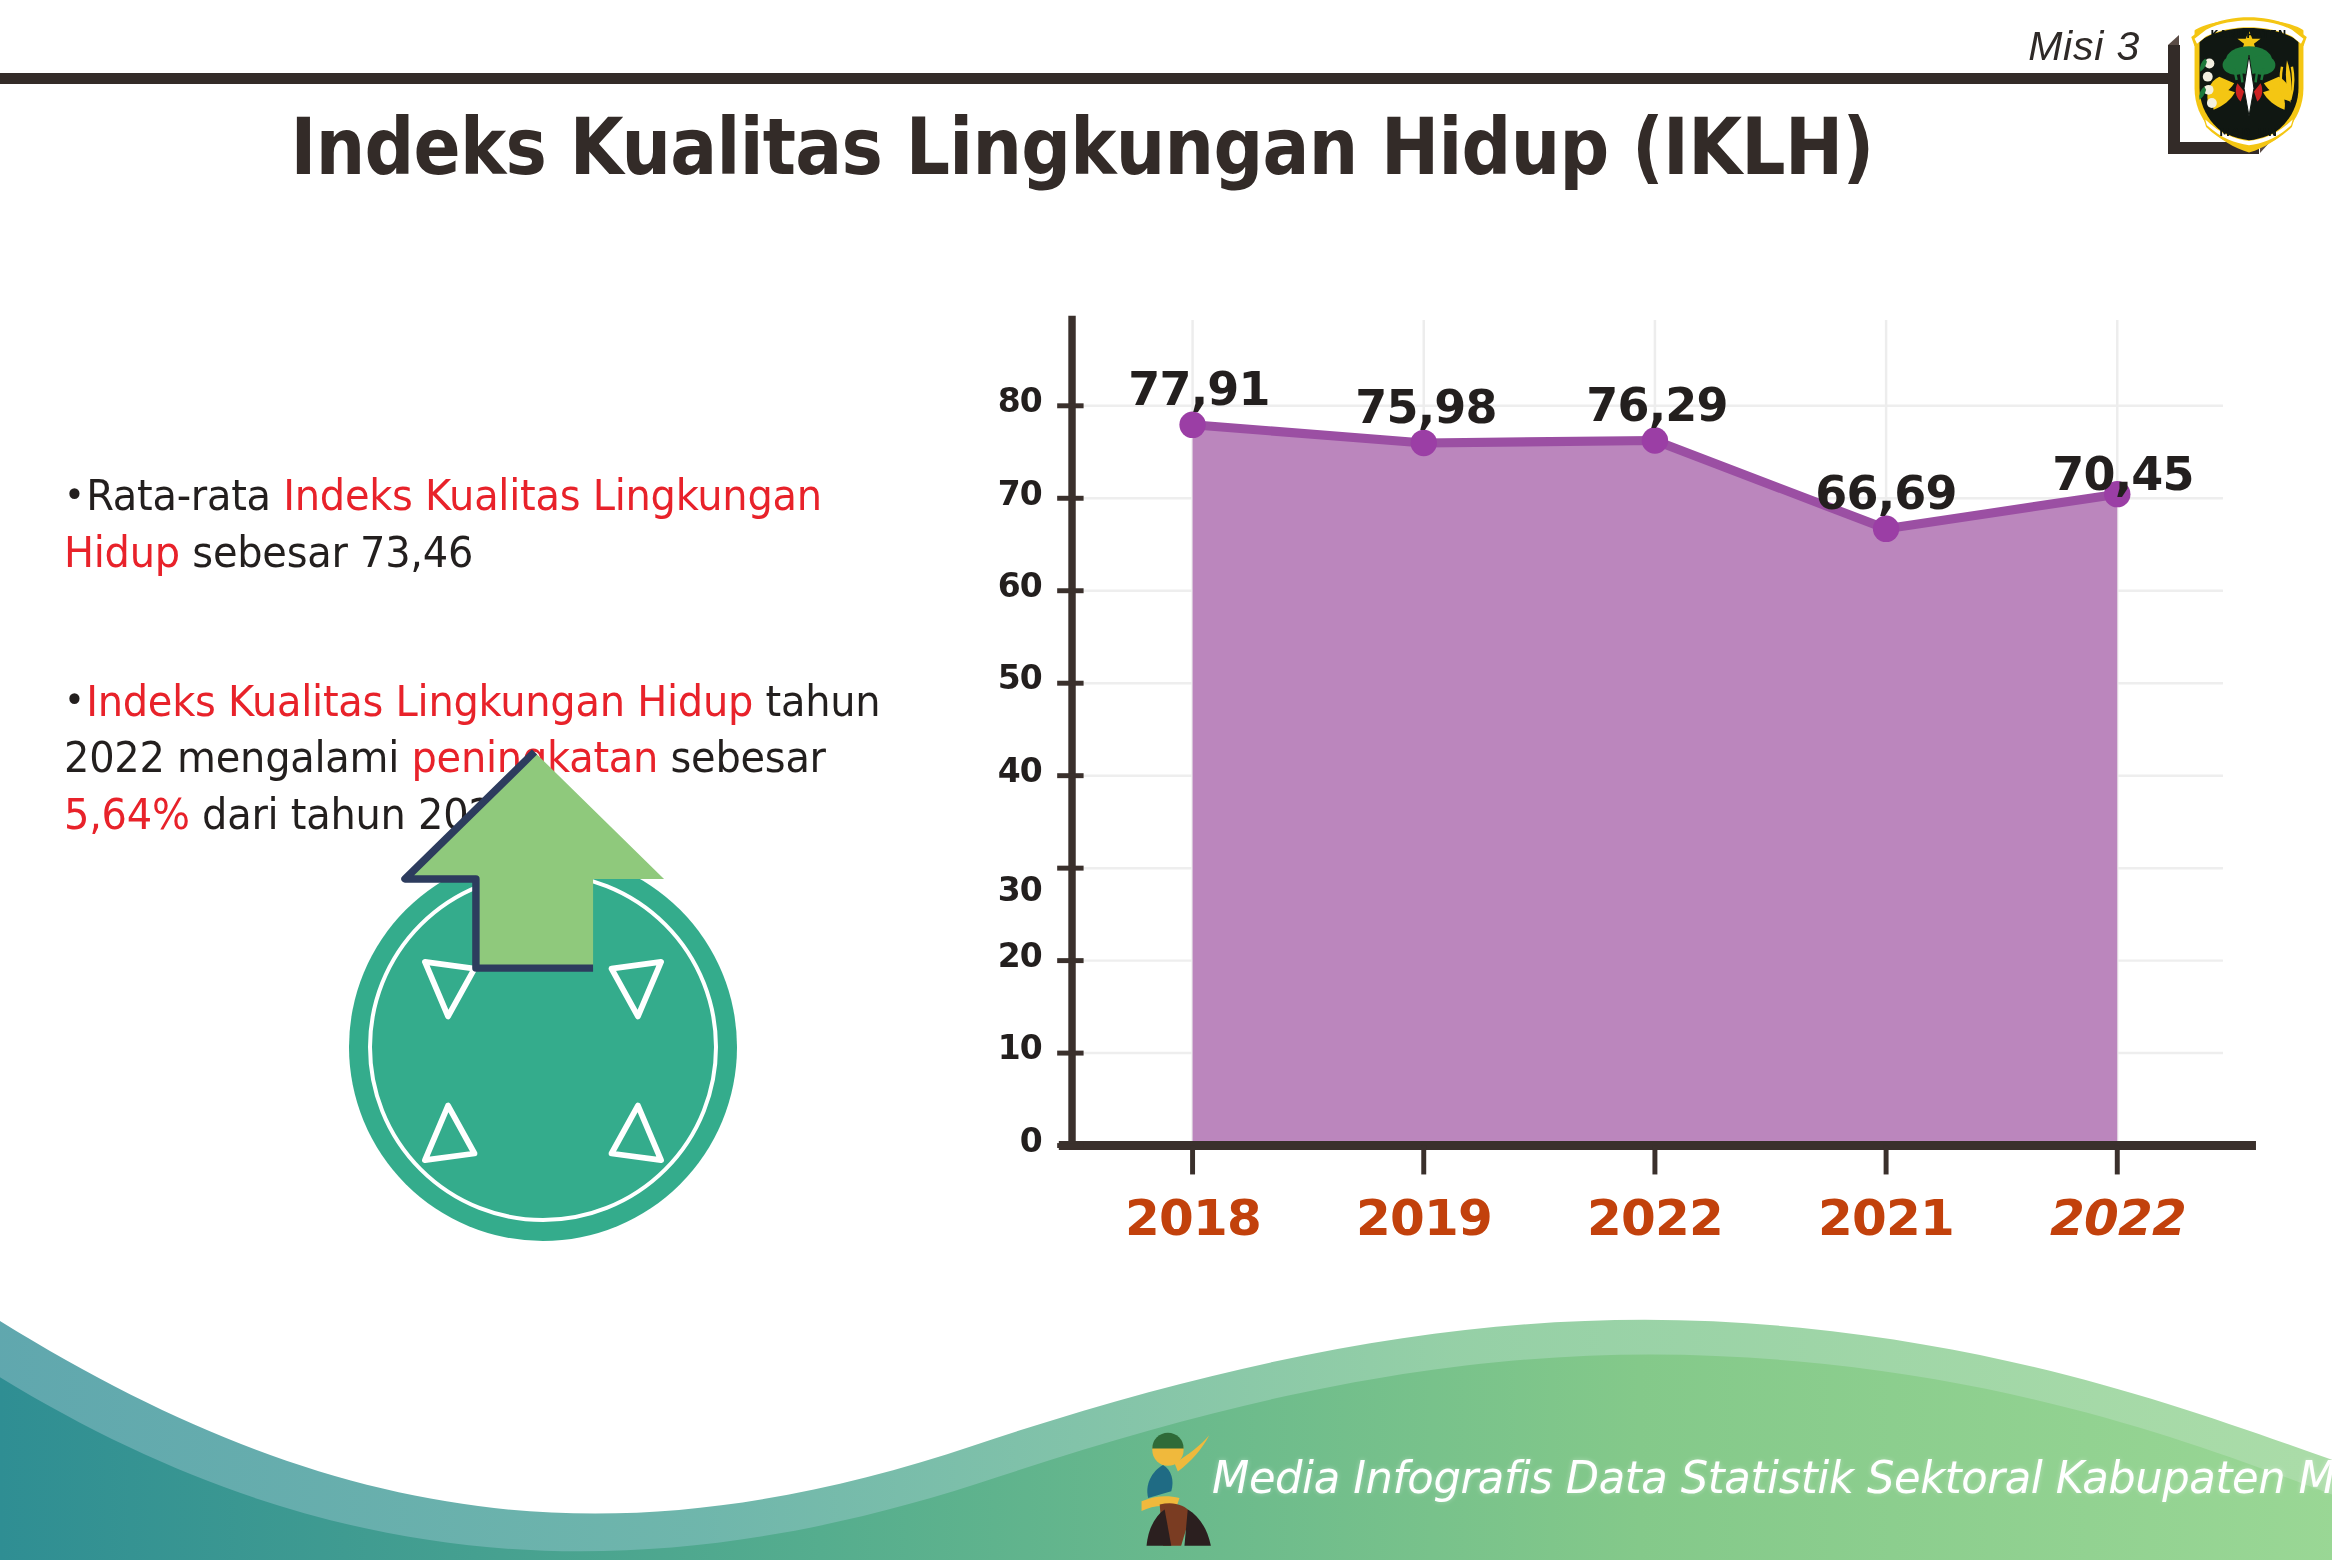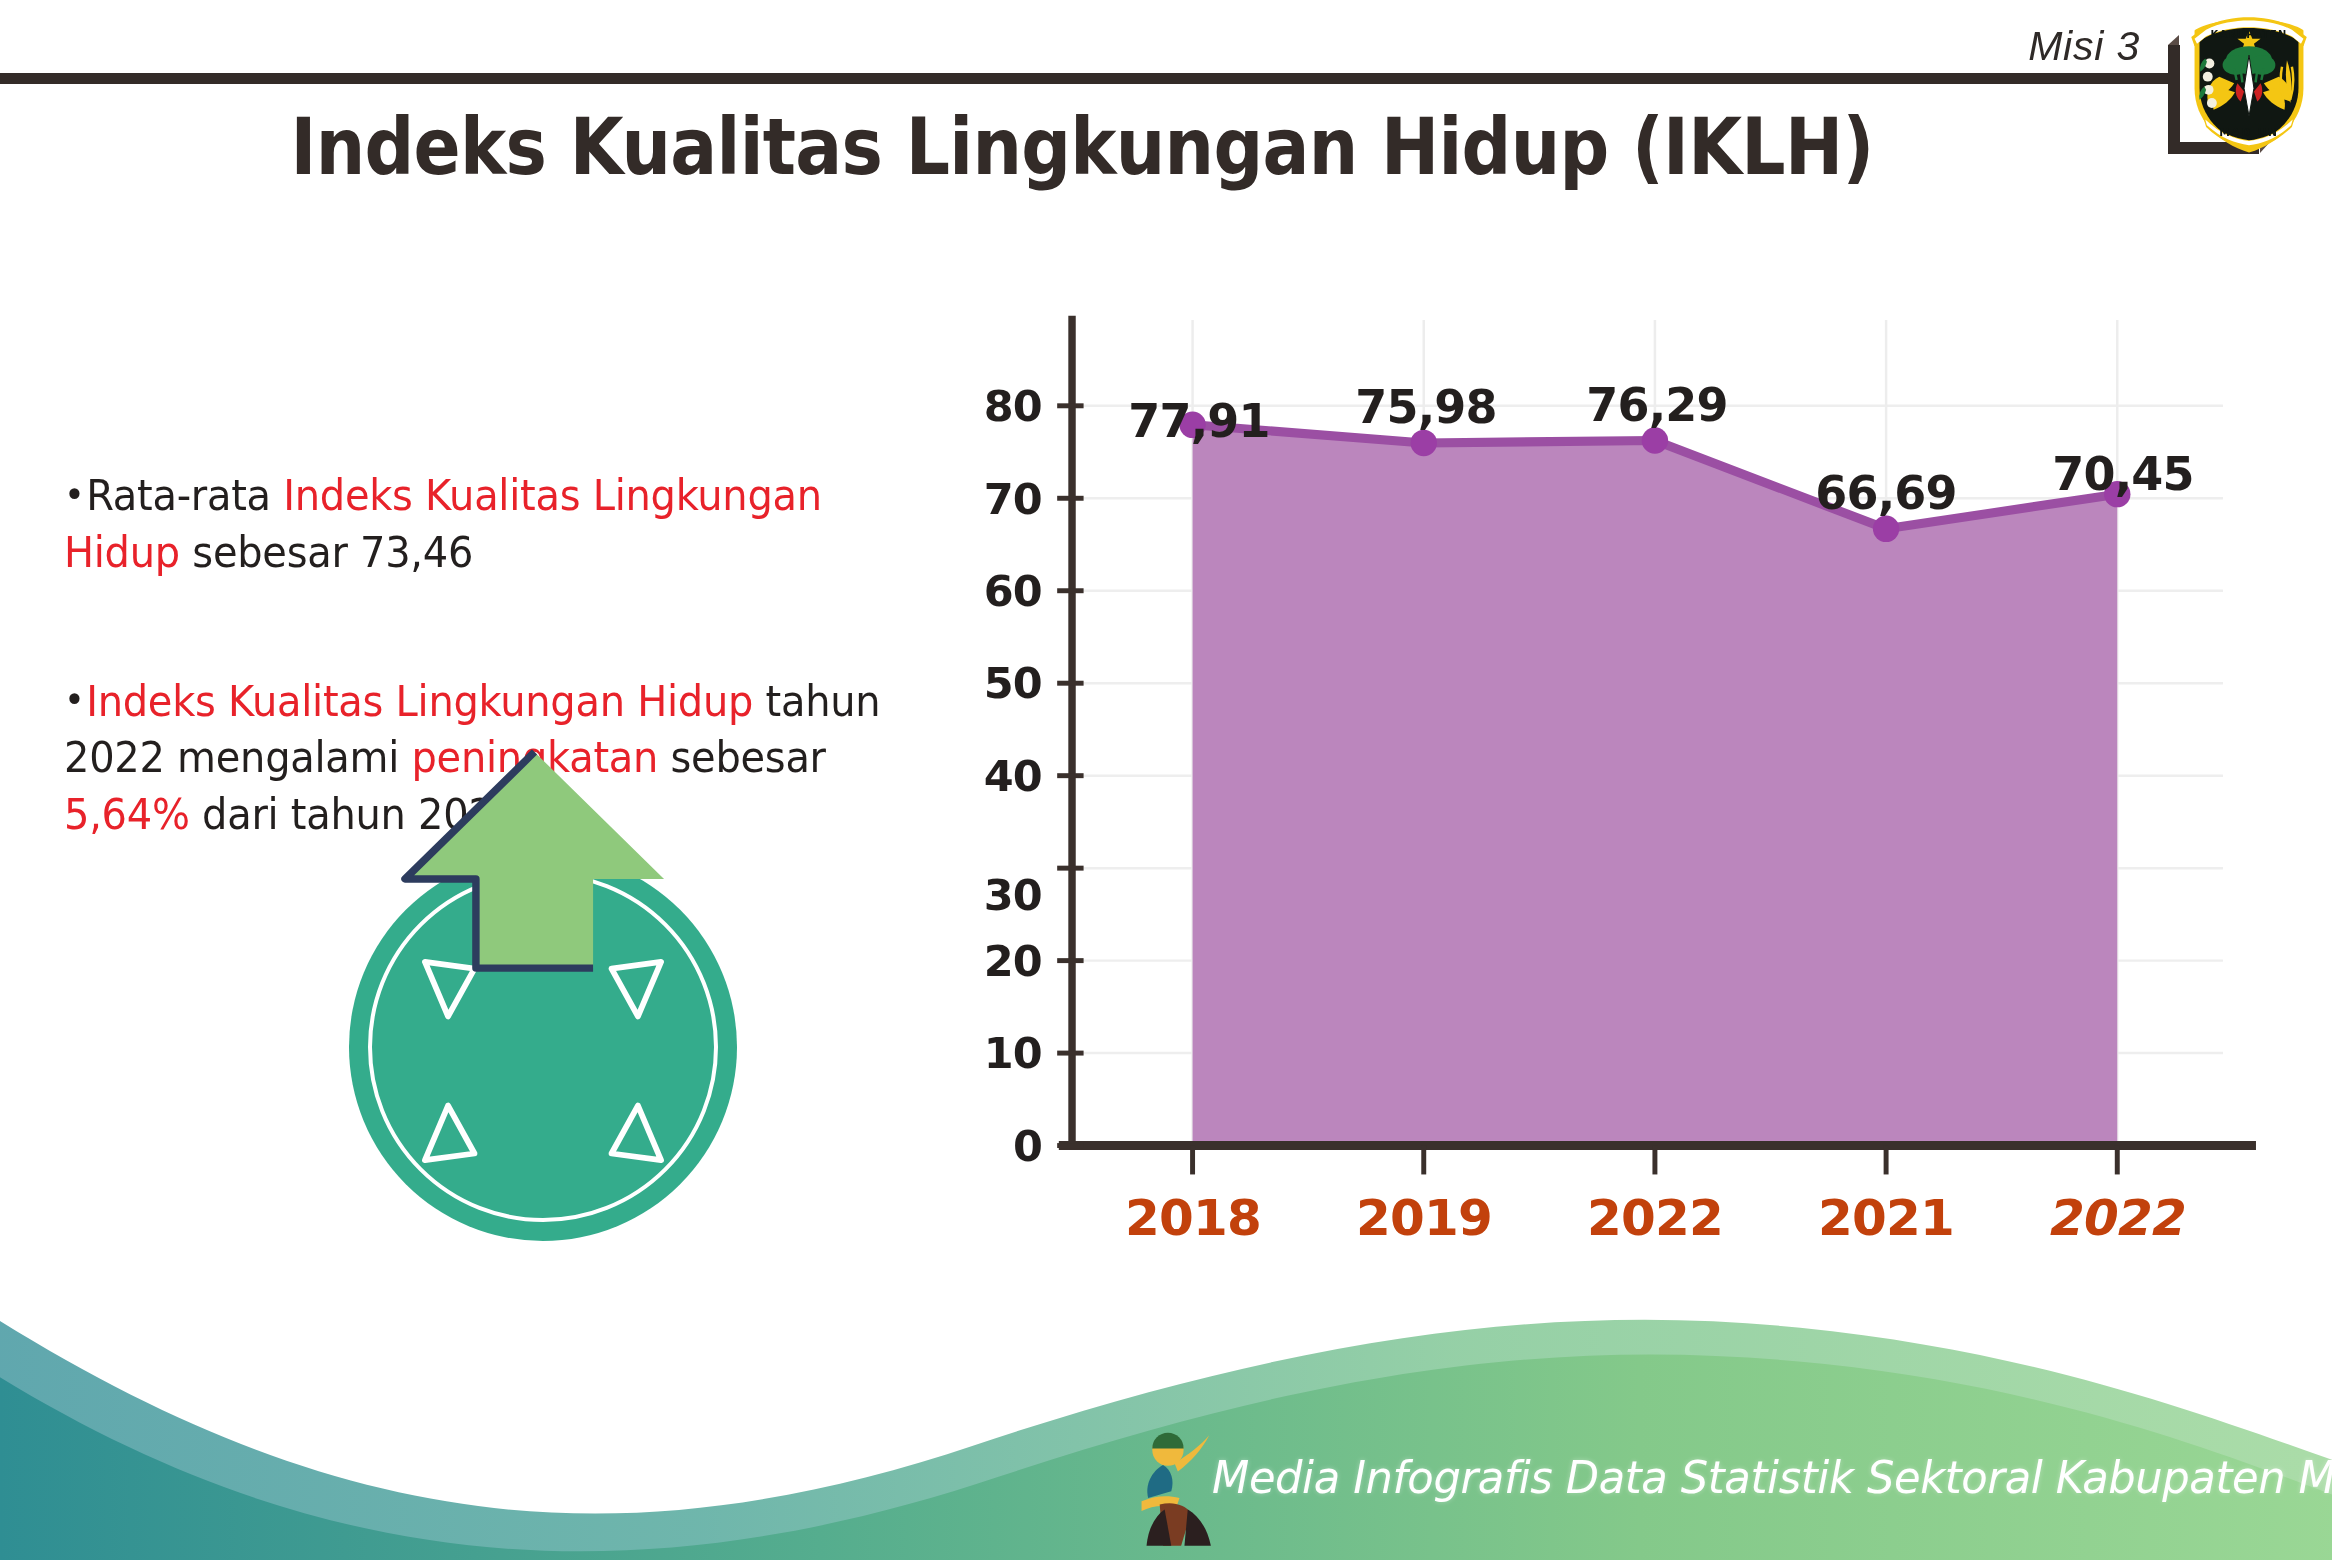--- a/index.html
+++ b/index.html
@@ -161,21 +161,21 @@
     left: 968px; top: 291px;
     width: 1321px; height: 900px;
   }
   #chart-svg { position: absolute; left: 0; top: 0; }
   .ytick-label {
     position: absolute;
     width: 99px;
     text-align: right;
     font-family: "DejaVu Sans", sans-serif;
     font-weight: bold;
-    font-size: 43px;
+    font-size: 33px;
     color: #231f1e;
     letter-spacing: -0.8px;
   }
   .xtick-label {
     position: absolute;
     width: 248px;
     text-align: center;
     font-family: "DejaVu Sans", sans-serif;
     font-weight: bold;
     font-size: 50px;
@@ -376,21 +376,21 @@
     <div class="ytick-label" style="left:-25px; top:275px;">60</div>
     <div class="ytick-label" style="left:-25px; top:183px;">70</div>
     <div class="ytick-label" style="left:-25px; top:90px;">80</div>
 
     <div class="xtick-label" style="left:101px;  top:898px;">2018</div>
     <div class="xtick-label" style="left:332px;  top:898px;">2019</div>
     <div class="xtick-label" style="left:563px;  top:898px;">2022</div>
     <div class="xtick-label" style="left:794px;  top:898px;">2021</div>
     <div class="xtick-label" style="left:1026px; top:898px;font-style:italic;">2022</div>
 
-    <div class="pt-label" style="left:107px;  top:71px;margin-top:32px;">77,91</div>
+    <div class="pt-label" style="left:107px;  top:71px;">77,91</div>
     <div class="pt-label" style="left:334px;  top:89px;">75,98</div>
     <div class="pt-label" style="left:565px;  top:87px;">76,29</div>
     <div class="pt-label" style="left:794px;  top:175px;">66,69</div>
     <div class="pt-label" style="left:1031px; top:156px;">70,45</div>
   </div>
 
 
   <svg id="footer" viewBox="0 0 2836 330" preserveAspectRatio="none">
     <defs>
       <linearGradient id="wgrad" x1="0" y1="0" x2="1" y2="0">

